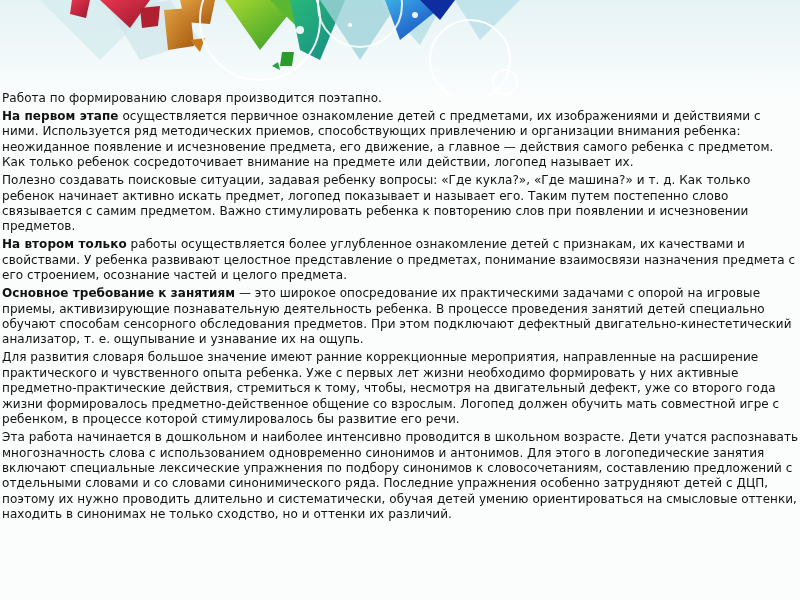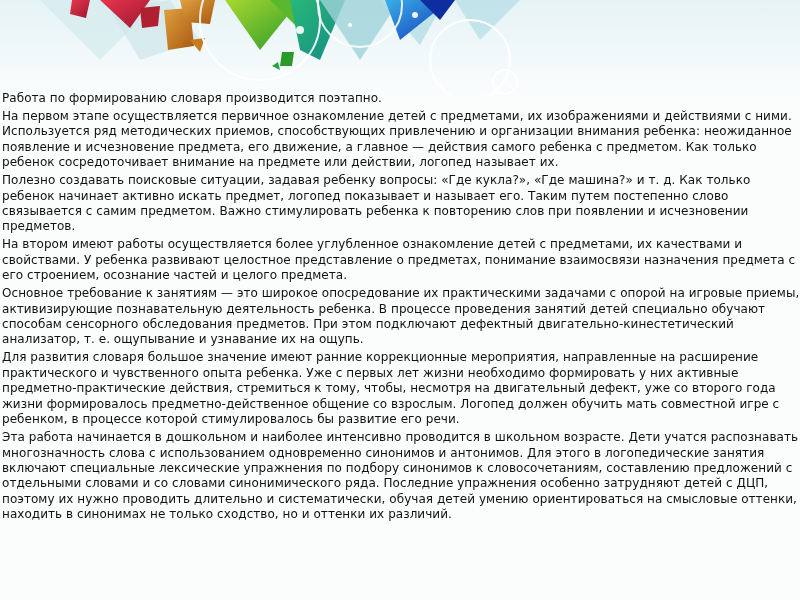--- a/index.html
+++ b/index.html
@@ -1,21 +1,21 @@
 <!DOCTYPE html>
 <html><head>
 <meta charset="utf-8">
 <style>
   html, body { margin:0; padding:0; }
   body { width:800px; height:600px; overflow:hidden; position:relative; background:#fbfdfd; font-family:"DejaVu Sans", sans-serif; }
   .banner { position:absolute; left:0; top:0; width:800px; height:96px; overflow:hidden;
     background: linear-gradient(180deg, #e6f3f5 0%, #f2f9fa 60%, #fbfdfd 100%); }
   .text-area { position:absolute; left:2px; top:91px; width:798px; font-size:12px; line-height:15.4px; color:#111; }
   .para { margin:0 0 2.6px 0; white-space:normal; letter-spacing:0.05px; }
-  .para b { font-weight:normal;margin-top:20px; }
+  .para b { font-weight:bold;margin-top:20px; }
 </style>
 </head>
 <body>
 
 <div class="banner">
   <svg width="800" height="96" viewBox="0 0 800 96">
     <defs>
       <linearGradient id="gr" x1="0" y1="0" x2="1" y2="1">
           <stop offset="0" stop-color="#e8354e"></stop>
           <stop offset="1" stop-color="#9c1830"></stop>
@@ -62,17 +62,17 @@
     <circle cx="300" cy="30" r="4" fill="#ffffff" opacity="0.9"></circle>
     <circle cx="415" cy="15" r="3" fill="#ffffff" opacity="0.9"></circle>
     <circle cx="350" cy="25" r="2" fill="#ffffff"></circle>
   </svg>
 </div>
 
 <div class="text-area">
   <p class="para"><b></b><span>Работа по формированию словаря производится поэтапно.</span></p>
   <p class="para"><b>На первом этапе</b><span> осуществляется первичное ознакомление детей с предметами, их изображениями и действиями с ними. Используется ряд методических приемов, способствующих привлечению и организации внимания ребенка: неожиданное появление и исчезновение предмета, его движение, а главное — действия самого ребенка с предметом. Как только ребенок сосредоточивает внимание на предмете или действии, логопед называет их.</span></p>
   <p class="para"><b></b><span>Полезно создавать поисковые ситуации, задавая ребенку вопросы: «Где кукла?», «Где машина?» и т. д. Как только ребенок начинает активно искать предмет, логопед показывает и называет его. Таким путем постепенно слово связывается с самим предметом. Важно стимулировать ребенка к повторению слов при появлении и исчезновении предметов.</span></p>
-  <p class="para"><b>На втором имеют</b><span> работы осуществляется более углубленное ознакомление детей с предметами, их качествами и свойствами. У ребенка развивают целостное представление о предметах, понимание взаимосвязи назначения предмета с его строением, осознание частей и целого предмета.</span></p>
+  <p class="para"><b>На втором только</b><span> работы осуществляется более углубленное ознакомление детей с признакам, их качествами и свойствами. У ребенка развивают целостное представление о предметах, понимание взаимосвязи назначения предмета с его строением, осознание частей и целого предмета.</span></p>
   <p class="para"><b>Основное требование к занятиям</b><span> — это широкое опосредование их практическими задачами с опорой на игровые приемы, активизирующие познавательную деятельность ребенка. В процессе проведения занятий детей специально обучают способам сенсорного обследования предметов. При этом подключают дефектный двигательно-кинестетический анализатор, т. е. ощупывание и узнавание их на ощупь.</span></p>
   <p class="para"><b></b><span>Для развития словаря большое значение имеют ранние коррекционные мероприятия, направленные на расширение практического и чувственного опыта ребенка. Уже с первых лет жизни необходимо формировать у них активные предметно-практические действия, стремиться к тому, чтобы, несмотря на двигательный дефект, уже со второго года жизни формировалось предметно-действенное общение со взрослым. Логопед должен обучить мать совместной игре с ребенком, в процессе которой стимулировалось бы развитие его речи.</span></p>
   <p class="para"><b></b><span>Эта работа начинается в дошкольном и наиболее интенсивно проводится в школьном возрасте. Дети учатся распознавать многозначность слова с использованием одновременно синонимов и антонимов. Для этого в логопедические занятия включают специальные лексические упражнения по подбору синонимов к словосочетаниям, составлению предложений с отдельными словами и со словами синонимического ряда. Последние упражнения особенно затрудняют детей с ДЦП, поэтому их нужно проводить длительно и систематически, обучая детей умению ориентироваться на смысловые оттенки, находить в синонимах не только сходство, но и оттенки их различий.</span></p>
 </div>
 
 </body></html>

